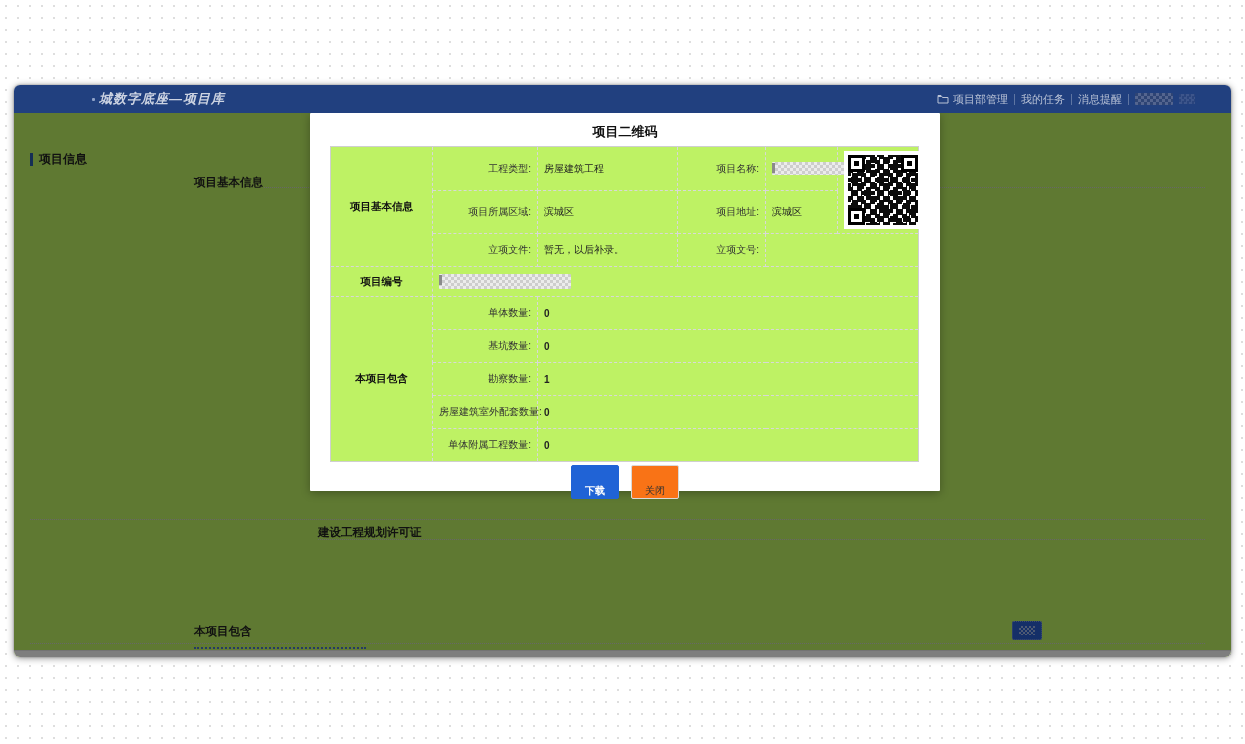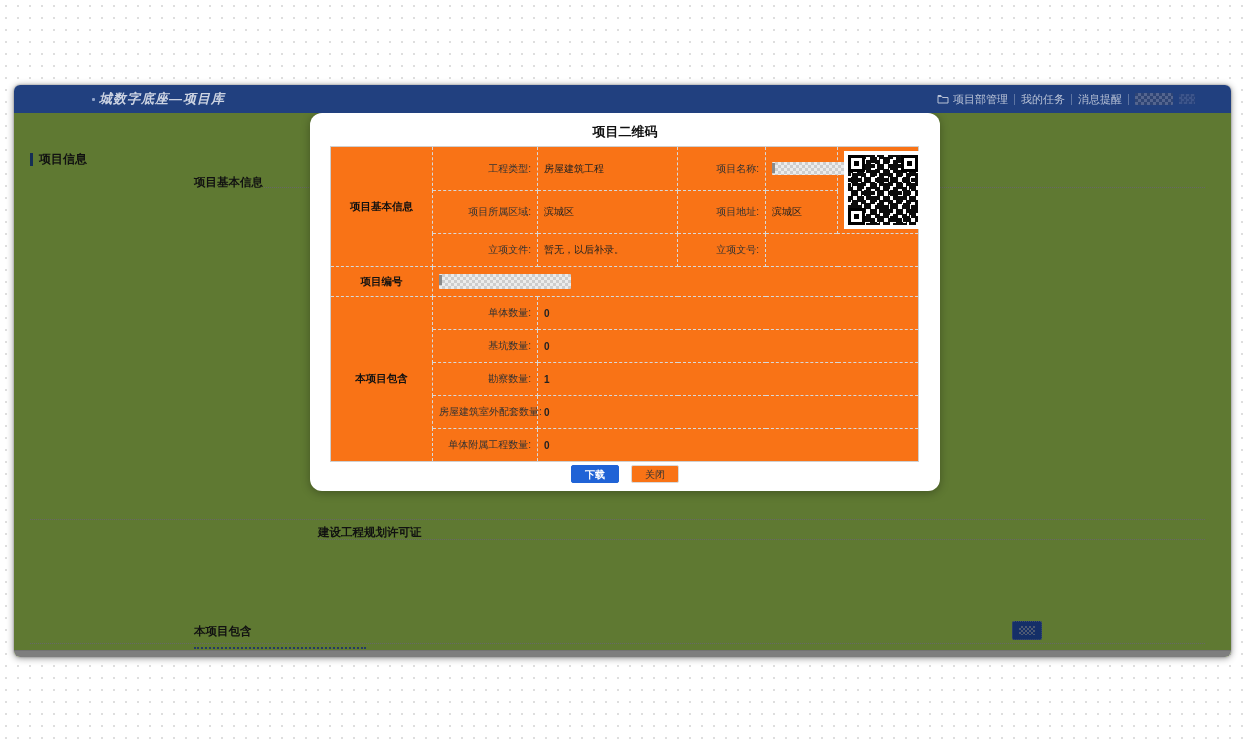--- a/index.html
+++ b/index.html
@@ -83,29 +83,29 @@
     background:#fcfcfc; border-top:1px solid #e6e6e6;
     display:flex; align-items:flex-start; justify-content:center; gap:8px; padding-top:9px;
   }
 
   
   .backdrop { position:absolute; left:0; right:0; top:28px; bottom:0; background:rgba(0,0,0,.5); z-index:5; }
 
   
   .modal {
     position:absolute; left:296px; top:28px; width:630px; height:378px;
-    background:#fff; z-index:10; border-radius:12px; box-shadow:0 2px 10px rgba(0,0,0,.3);
+    background:#fff; z-index:10; border-radius:1px; box-shadow:0 2px 10px rgba(0,0,0,.3);
   }
   .modal-title { text-align:center; font-size:13px; font-weight:bold; color:#111; padding-top:10px; }
   table.qrt {
     position:absolute; left:20px; top:33px; width:588px;
     border-collapse:collapse; table-layout:fixed;
     border:1px solid #cfcfcf; font-size:10px; color:#222;
   }
-  table.qrt td { border:1px dashed #d8d8d8; padding:0 6px; background:#f97316; }
+  table.qrt td { border:1px dashed #d8d8d8; padding:0 6px; background:#bef264; }
   td.grp { text-align:center; font-weight:bold; font-size:10.5px; color:#111; }
   td.lbl { text-align:right; color:#333; padding-right:7px; white-space:nowrap; }
   td.val { text-align:left; padding-left:8px; }
   td.val.num { font-weight:bold; }
   td.qrcell { padding:3px; }
 
   .redact {
     display:inline-block; height:13px; border-radius:1px; position:relative;
     background: repeating-conic-gradient(#cdcdcd 0% 25%, #ececec 0% 50%);
     background-size:6px 6px; vertical-align:middle;
@@ -121,21 +121,21 @@
       repeating-conic-gradient(#0b0b0b 0% 25%, transparent 0% 50%),
       repeating-conic-gradient(#0b0b0b 0% 25%, transparent 0% 50%);
     background-size: 9px 9px, 13px 13px;
     background-position: 0 0, 3px 2px;
   }
   .finder { position:absolute; width:17px; height:17px; border:3px solid #000; background:#fff; }
   .finder::after { content:""; position:absolute; left:3px; top:3px; width:5px; height:5px; background:#000; }
   .finder.tl { left:4px; top:4px; } .finder.tr { right:4px; top:4px; } .finder.bl { left:4px; bottom:4px; }
 
   .modal-btns { position:absolute; left:0; right:0; top:352px; display:flex; justify-content:center; gap:12px; }
-  .mbtn { height:18px; padding:0 13px; font-size:10px; line-height:17px; border-radius:2px; cursor:pointer; }
+  .mbtn { height:18px; padding:16px 13px; font-size:10px; line-height:17px; border-radius:2px; cursor:pointer; }
   .mbtn.primary { background:#2063d6; color:#fff; border:1px solid #2063d6; font-weight:bold; }
   .mbtn.ghost { background:#f97316; color:#333; border:1px solid #d9d9d9; }
 </style>
 </head>
 <body>
 
 <div class="frame">
 
   <div class="topbar">
     <div class="brand">

